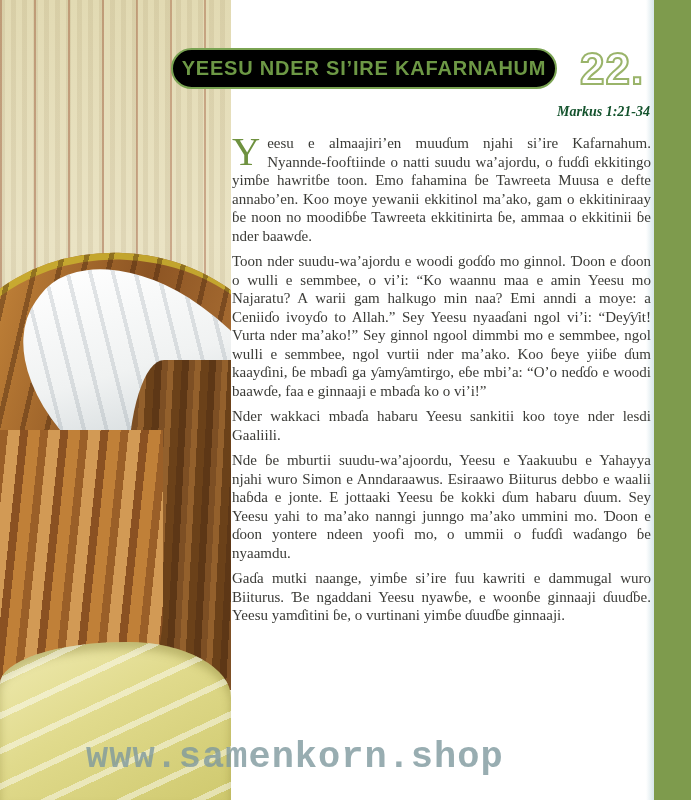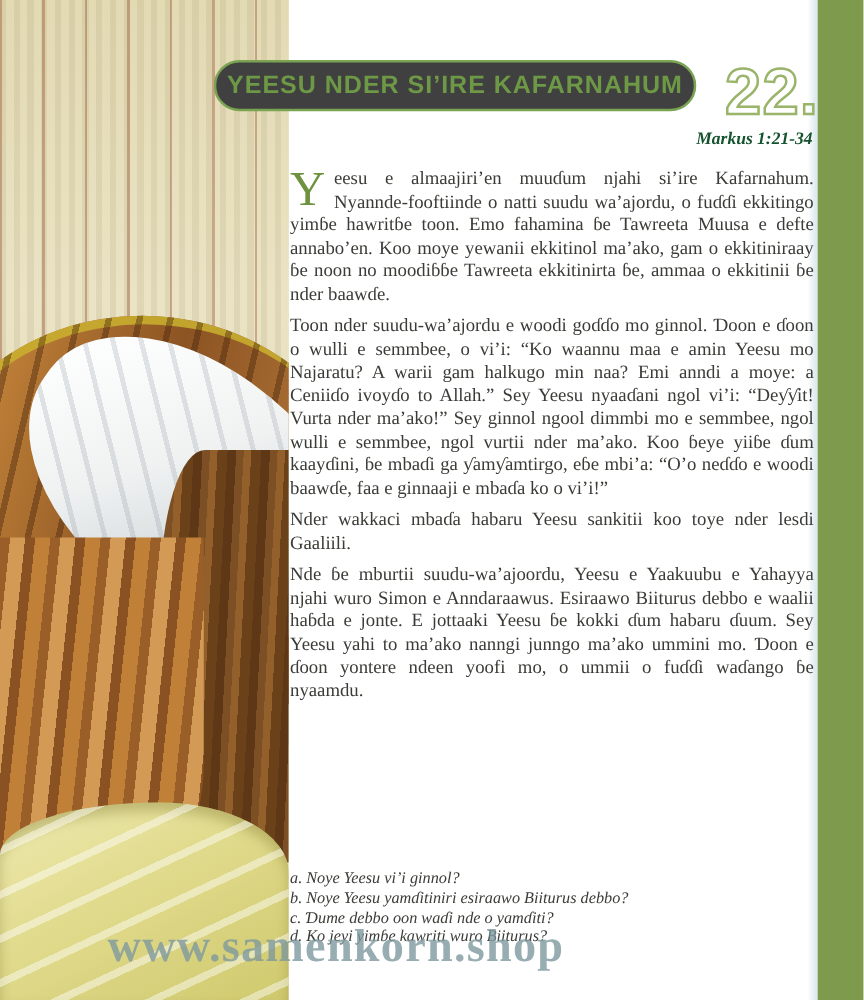--- a/index.html
+++ b/index.html
@@ -69,31 +69,31 @@
     box-shadow: inset 0 7px 9px rgba(118,108,38,0.35);
   }
   .bed::after {
     content: ""; position: absolute; inset: 0; border-radius: inherit;
     background: repeating-linear-gradient(155deg, rgba(255,255,255,0.45) 0 6px, rgba(0,0,0,0) 6px 32px);
   }
 
   
   .title-pill {
     position: absolute; left: 171px; top: 48px; width: 386px; height: 41px;
-    background: #404040; border: 2px solid #7aa352; border-radius: 21px;
+    background: #000000; border: 2px solid #7aa352; border-radius: 21px;
     display: flex; align-items: center; justify-content: center; z-index: 4;
   }
   .title-pill .title-text {
     font-family: "Liberation Sans", sans-serif; font-weight: bold;
     font-size: 20px; letter-spacing: 0.8px; color: #6d9845; white-space: nowrap;
   }
   .chapter-number {
     position: absolute; left: 580px; top: 44px; z-index: 4;
     font-family: "Liberation Sans", sans-serif; font-weight: bold;
-    font-size: 52px; color: transparent;
+    font-size: 44px; color: transparent;
     -webkit-text-stroke: 2px #9ab46a; letter-spacing: 1px;
   }
 
   
   .reference {
     position: absolute; right: 41px; top: 104px; z-index: 2;
     font-style: italic; font-weight: bold; font-size: 14px; color: #14532d;
   }
 
   
@@ -109,21 +109,21 @@
 
   
   .questions {
     position: absolute; left: 232px; top: 694px; width: 419px; z-index: 2;
     font-style: italic; font-size: 13px; line-height: 15.8px; color: #3b3b37;
   }
 
   
   .watermark {
     position: absolute; left: 86px; top: 736px; z-index: 3;
-    font-family: Liberation Serif, serif; font-weight: bold;
+    font-family: Liberation Mono, monospace; font-weight: bold;
     font-size: 37px; letter-spacing: 1px; color: rgba(126,152,158,0.80);
     white-space: nowrap;
   }
 </style>
 </head>
 <body>
 
 <div class="page">
 
   <div class="illustration">
@@ -142,24 +142,19 @@
   </div>
   <div class="chapter-number">22.</div>
 
   <div class="reference">Markus 1:21-34</div>
 
   <div class="story">
     <p><span class="drop-cap">Y</span><span>eesu e almaajiri’en muuɗum njahi si’ire Kafarnahum. Nyannde-fooftiinde o natti suudu wa’ajordu, o fuɗɗi ekkitingo yimɓe hawritɓe toon. Emo fahamina ɓe Tawreeta Muusa e defte annabo’en. Koo moye yewanii ekkitinol ma’ako, gam o ekkitiniraay ɓe noon no moodiɓɓe Tawreeta ekkitinirta ɓe, ammaa o ekkitinii ɓe nder baawɗe.</span></p>
     <p>Toon nder suudu-wa’ajordu e woodi goɗɗo mo ginnol. Ɗoon e ɗoon o wulli e semmbee, o vi’i: “Ko waannu maa e amin Yeesu mo Najaratu? A warii gam halkugo min naa? Emi anndi a moye: a Ceniiɗo ivoyɗo to Allah.” Sey Yeesu nyaaɗani ngol vi’i: “Deƴƴit! Vurta nder ma’ako!” Sey ginnol ngool dimmbi mo e semmbee, ngol wulli e semmbee, ngol vurtii nder ma’ako. Koo ɓeye yiiɓe ɗum kaayɗini, ɓe mbaɗi ga ƴamƴamtirgo, eɓe mbi’a: “O’o neɗɗo e woodi baawɗe, faa e ginnaaji e mbaɗa ko o vi’i!”</p>
     <p>Nder wakkaci mbaɗa habaru Yeesu sankitii koo toye nder lesdi Gaaliili.</p>
     <p>Nde ɓe mburtii suudu-wa’ajoordu, Yeesu e Yaakuubu e Yahayya njahi wuro Simon e Anndaraawus. Esiraawo Biiturus debbo e waalii haɓda e jonte. E jottaaki Yeesu ɓe kokki ɗum habaru ɗuum. Sey Yeesu yahi to ma’ako nanngi junngo ma’ako ummini mo. Ɗoon e ɗoon yontere ndeen yoofi mo, o ummii o fuɗɗi waɗango ɓe nyaamdu.</p>
+    <p>Gaɗa mutki naange, yimɓe si’ire fuu kawriti e dammugal wuro Biiturus. Ɓe ngaddani Yeesu nyawɓe, e woonɓe ginnaaji ɗuuɗɓe. Yeesu yamɗitini ɓe, o vurtinani yimɓe ɗuuɗɓe ginnaaji.</p>
   </div>
 
-  <div class="questions">
-    <div>a. Noye Yeesu vi’i ginnol?</div>
-    <div>b. Noye Yeesu yamɗitiniri esiraawo Biiturus debbo?</div>
-    <div>c. Ɗume debbo oon waɗi nde o yamɗiti?</div>
-    <div>d. Ko jeyi yimɓe kawriti wuro Biiturus?</div>
-  </div>
 
   <div class="watermark">www.samenkorn.shop</div>
 
 </div>
 
 </body></html>

